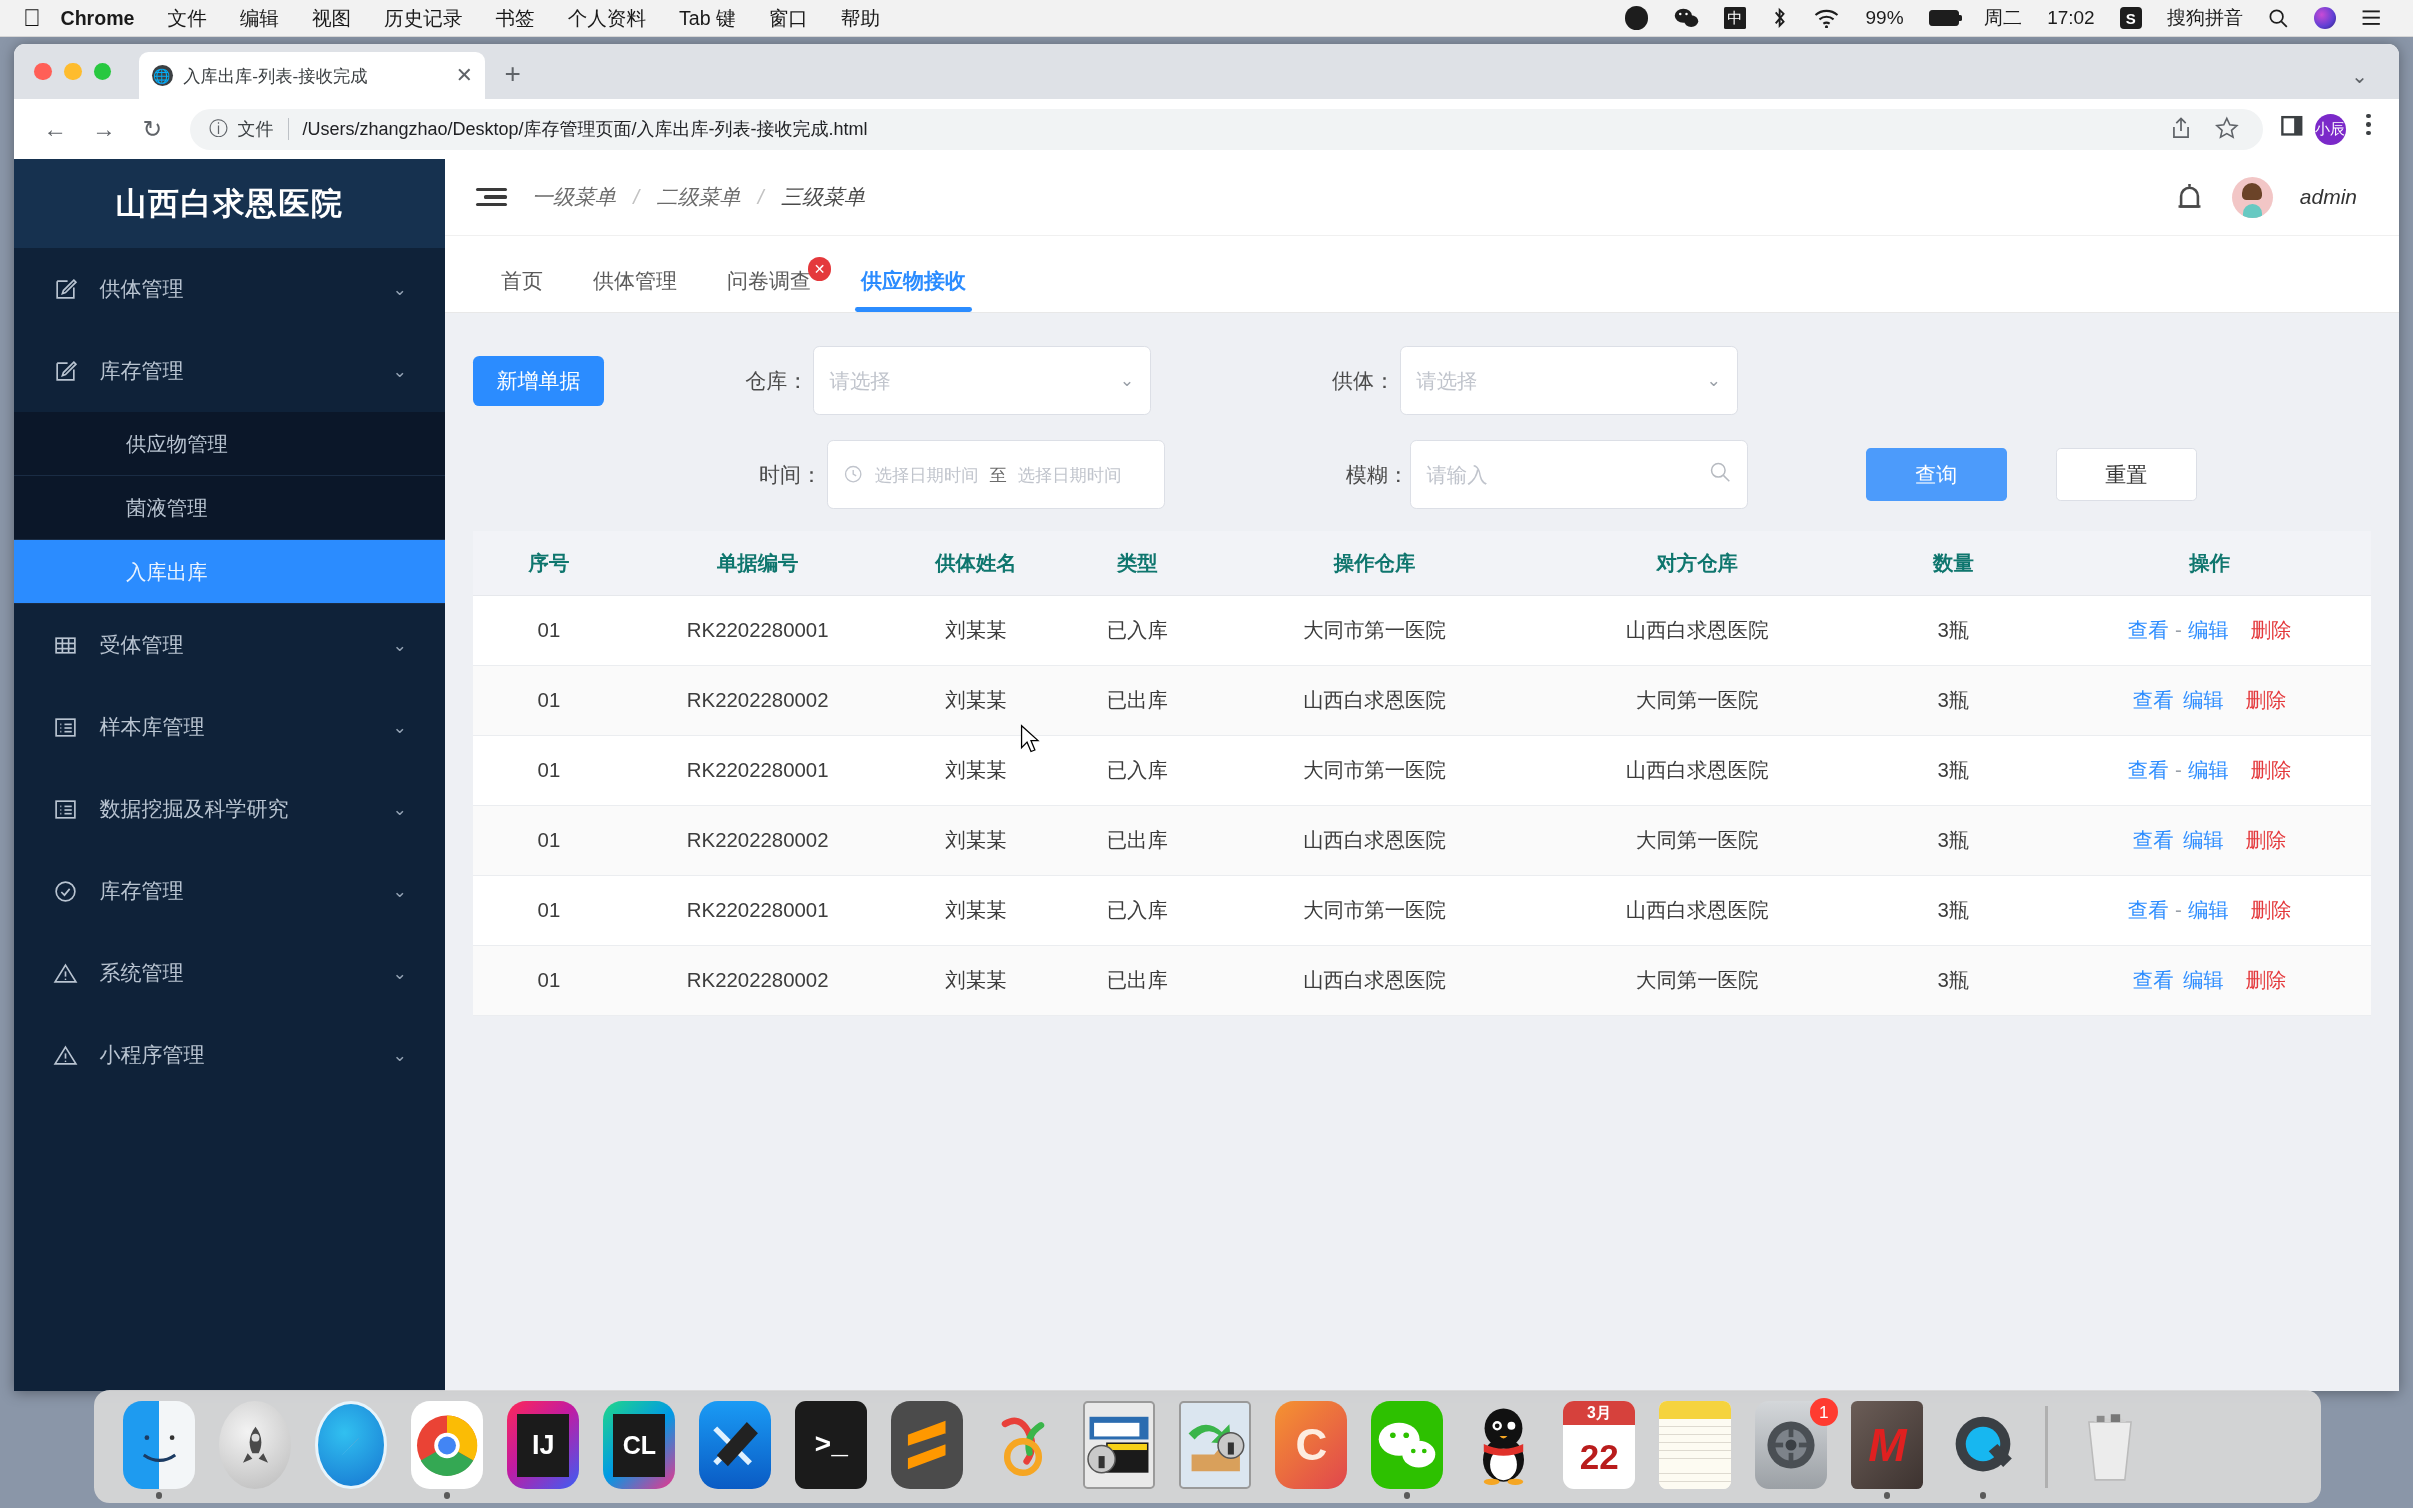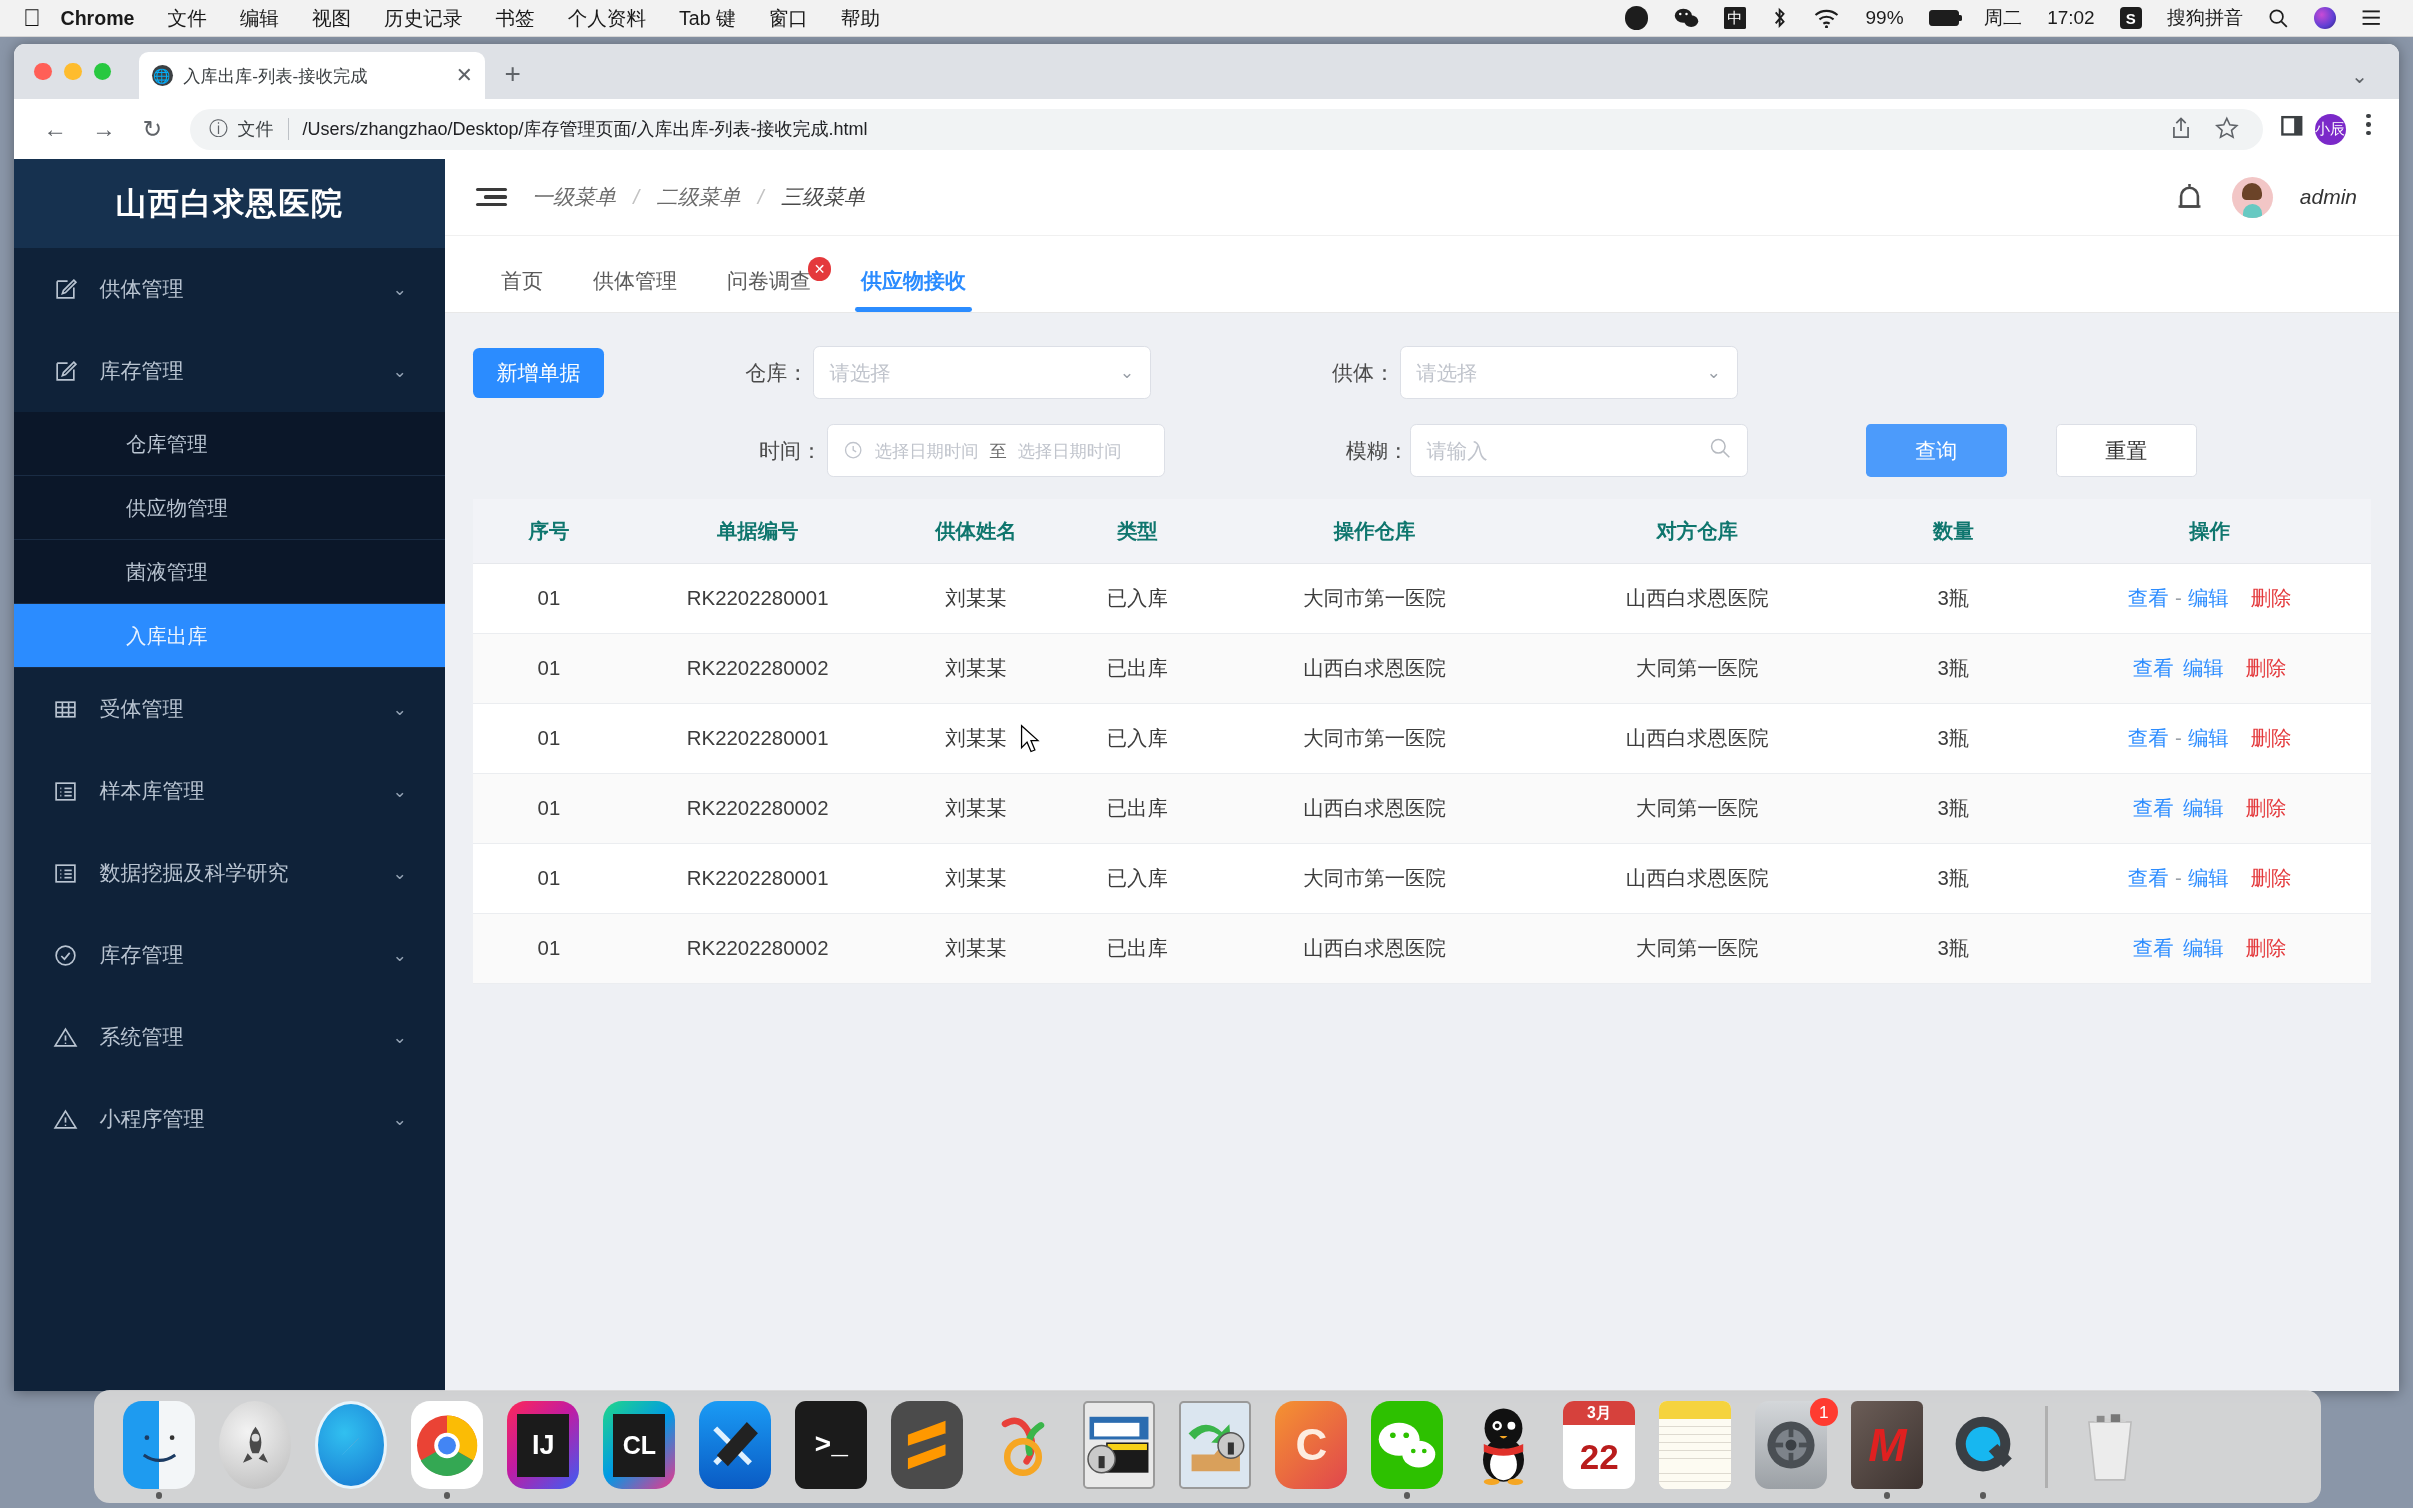--- a/index.html
+++ b/index.html
@@ -118,21 +118,21 @@
 
   .filterbar{ display:flex; flex-wrap:wrap; align-items:center; padding:14px 0 22px 0;}
   .row1, .row2{ display:flex; align-items:center; width:100%; }
   .row1{ margin-bottom:25px; }
   .btn-primary{
     background:#2b8cff; color:#fff; font-size:21px; border:none; border-radius:6.3px;
     padding:0 23.6px; height:50px; cursor:pointer; white-space:nowrap;
   }
   .flabel{ font-size:21px; color:#4a4a4a; white-space:nowrap; text-align:right;}
   .fld{
-    height:53px; background:#fff; border:0.8px solid #dcdfe6; border-radius:6.3px;
+    height:69px; background:#fff; border:0.8px solid #dcdfe6; border-radius:6.3px;
     display:flex; align-items:center; padding:0 15.7px; gap:9.4px; font-size:20.4px; color:#c0c4cc;
   }
   .fld .caret{ margin-left:auto; color:#9aa0a8; font-size:17.3px;}
   .fld .mag{ margin-left:auto; color:#b6bac0; font-size:21px;}
   .btn-search{ background:#4c9bfb; color:#fff; font-size:21px; border:none; border-radius:4.7px; width:141px; height:53px; cursor:pointer;}
   .btn-reset{ background:#fff; color:#333; font-size:21px; border:0.8px solid #dcdfe6; border-radius:4.7px; width:141px; height:53px; cursor:pointer;}
 
   .tablewrap{ background:#fff; }
   table{ width:100%; border-collapse:collapse; table-layout:fixed;}
   thead th{
@@ -313,23 +313,20 @@
         <span class="nav-ic">
           <svg viewBox="0 0 24 24">
               <path d="M4 4 h10 M4 4 v16 h16 v-10"></path>
               <path d="M20 3 l2 2 l-10 10 l-3 1 l1-3 z"></path>
             </svg>
         </span>
         <span class="label">库存管理</span>
         <span class="chev">⌄</span>
       </div>
 
-      <div class="sub-item">
-        <span>仓库管理</span>
-      </div>
       <div class="sub-item">
         <span>供应物管理</span>
       </div>
       <div class="sub-item">
         <span>菌液管理</span>
       </div>
       <div class="sub-item active">
         <span>入库出库</span>
       </div>
 

